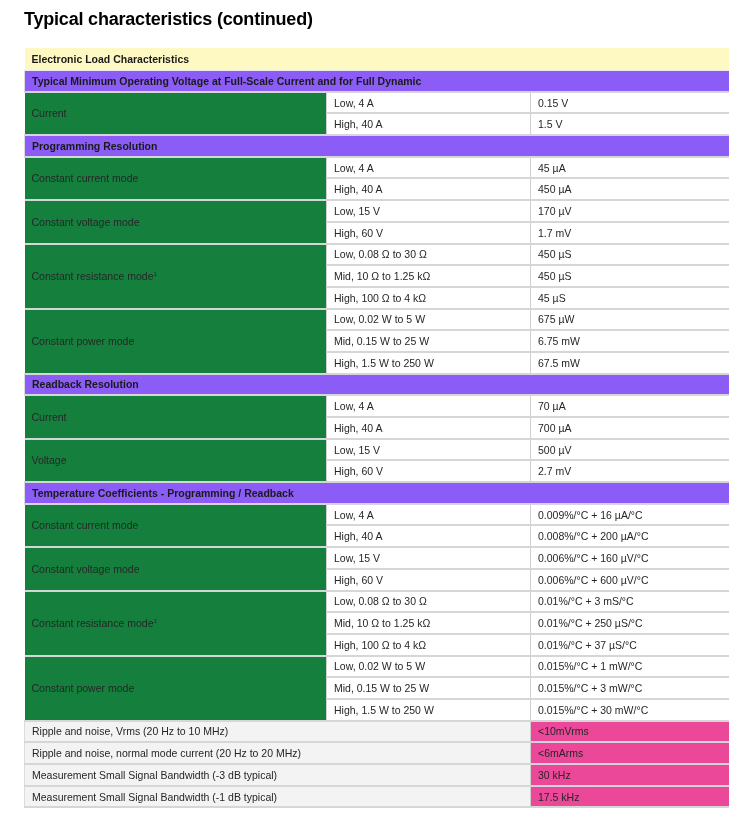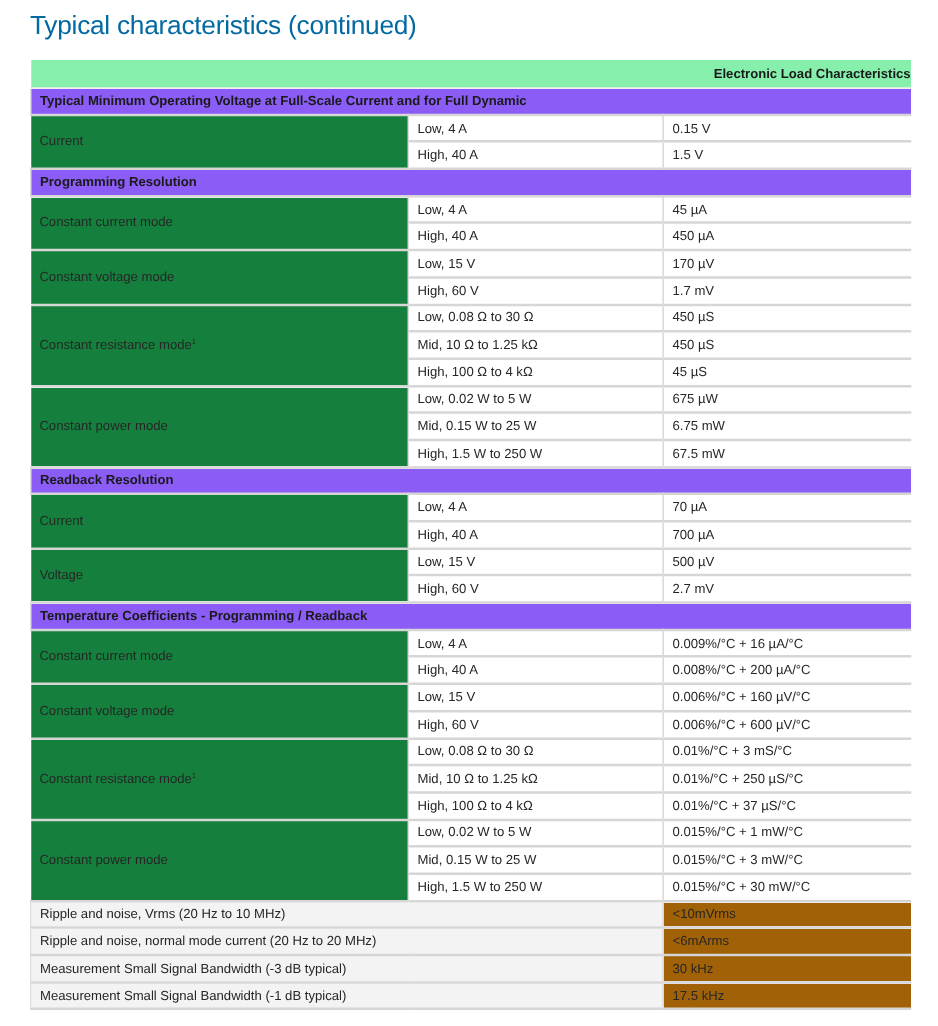--- a/index.html
+++ b/index.html
@@ -2,50 +2,50 @@
 <html><head>
 <meta charset="utf-8">
 <style>
   html, body { margin: 0; padding: 0; background: #ffffff; }
   body {
     width: 750px; height: 821px; overflow: hidden; position: relative;
     font-family: "Liberation Sans", sans-serif; color: #222;
   }
   .title {
     position: absolute; left: 24px; top: 9px;
-    font-size: 21px; font-weight: normal; color: #0369a1;
+    font-size: 18px; font-weight: bold; color: #000000;
     letter-spacing: -0.2px; white-space: nowrap;
   }
   table.spec {
     position: absolute; left: 24px; top: 48px;
     width: 704px; border-collapse: collapse; table-layout: fixed;
     font-size: 10.5px;
   }
   table.spec col.c1 { width: 302px; }
   table.spec col.c2 { width: 204px; }
   table.spec col.c3 { width: 198px; }
   table.spec td {
     height: 21.7px; padding: 0 0 0 7px; box-sizing: border-box;
     border-bottom: 2px solid #d6d6d6; vertical-align: middle;
     white-space: nowrap; overflow: hidden; color: #262626;
     line-height: 12px;
   }
   td.col2 { border-left: 1px solid #cfcfcf; margin-left: 35px; }
   td.col3 { border-left: 1px solid #cfcfcf; }
   tr.hdr td {
-    background: #86efac; text-align: right; font-weight: bold;
+    background: #fef9c3; text-align: left; font-weight: bold;
     color: #1a1a1a; border-bottom: 1px solid #eaeaea; height: 22px;
   }
   tr.sec td {
     background: #8b5cf6; font-weight: bold; color: #1a1a1a;
     border-left: 1px solid #dcdcdc;
   }
   td.param { background: #15803d; }
   tr.wide td.wlabel { background: #f3f3f3; border-left: 1px solid #dcdcdc; }
-  tr.wide td.col3 { background: #a16207; }
+  tr.wide td.col3 { background: #ec4899; }
   sup { font-size: 6px; vertical-align: 4px; line-height: 0; }
 </style>
 </head>
 <body>
 
 <div class="title">Typical characteristics (continued)</div>
 
 <table class="spec">
   <colgroup>
       <col class="c1">

